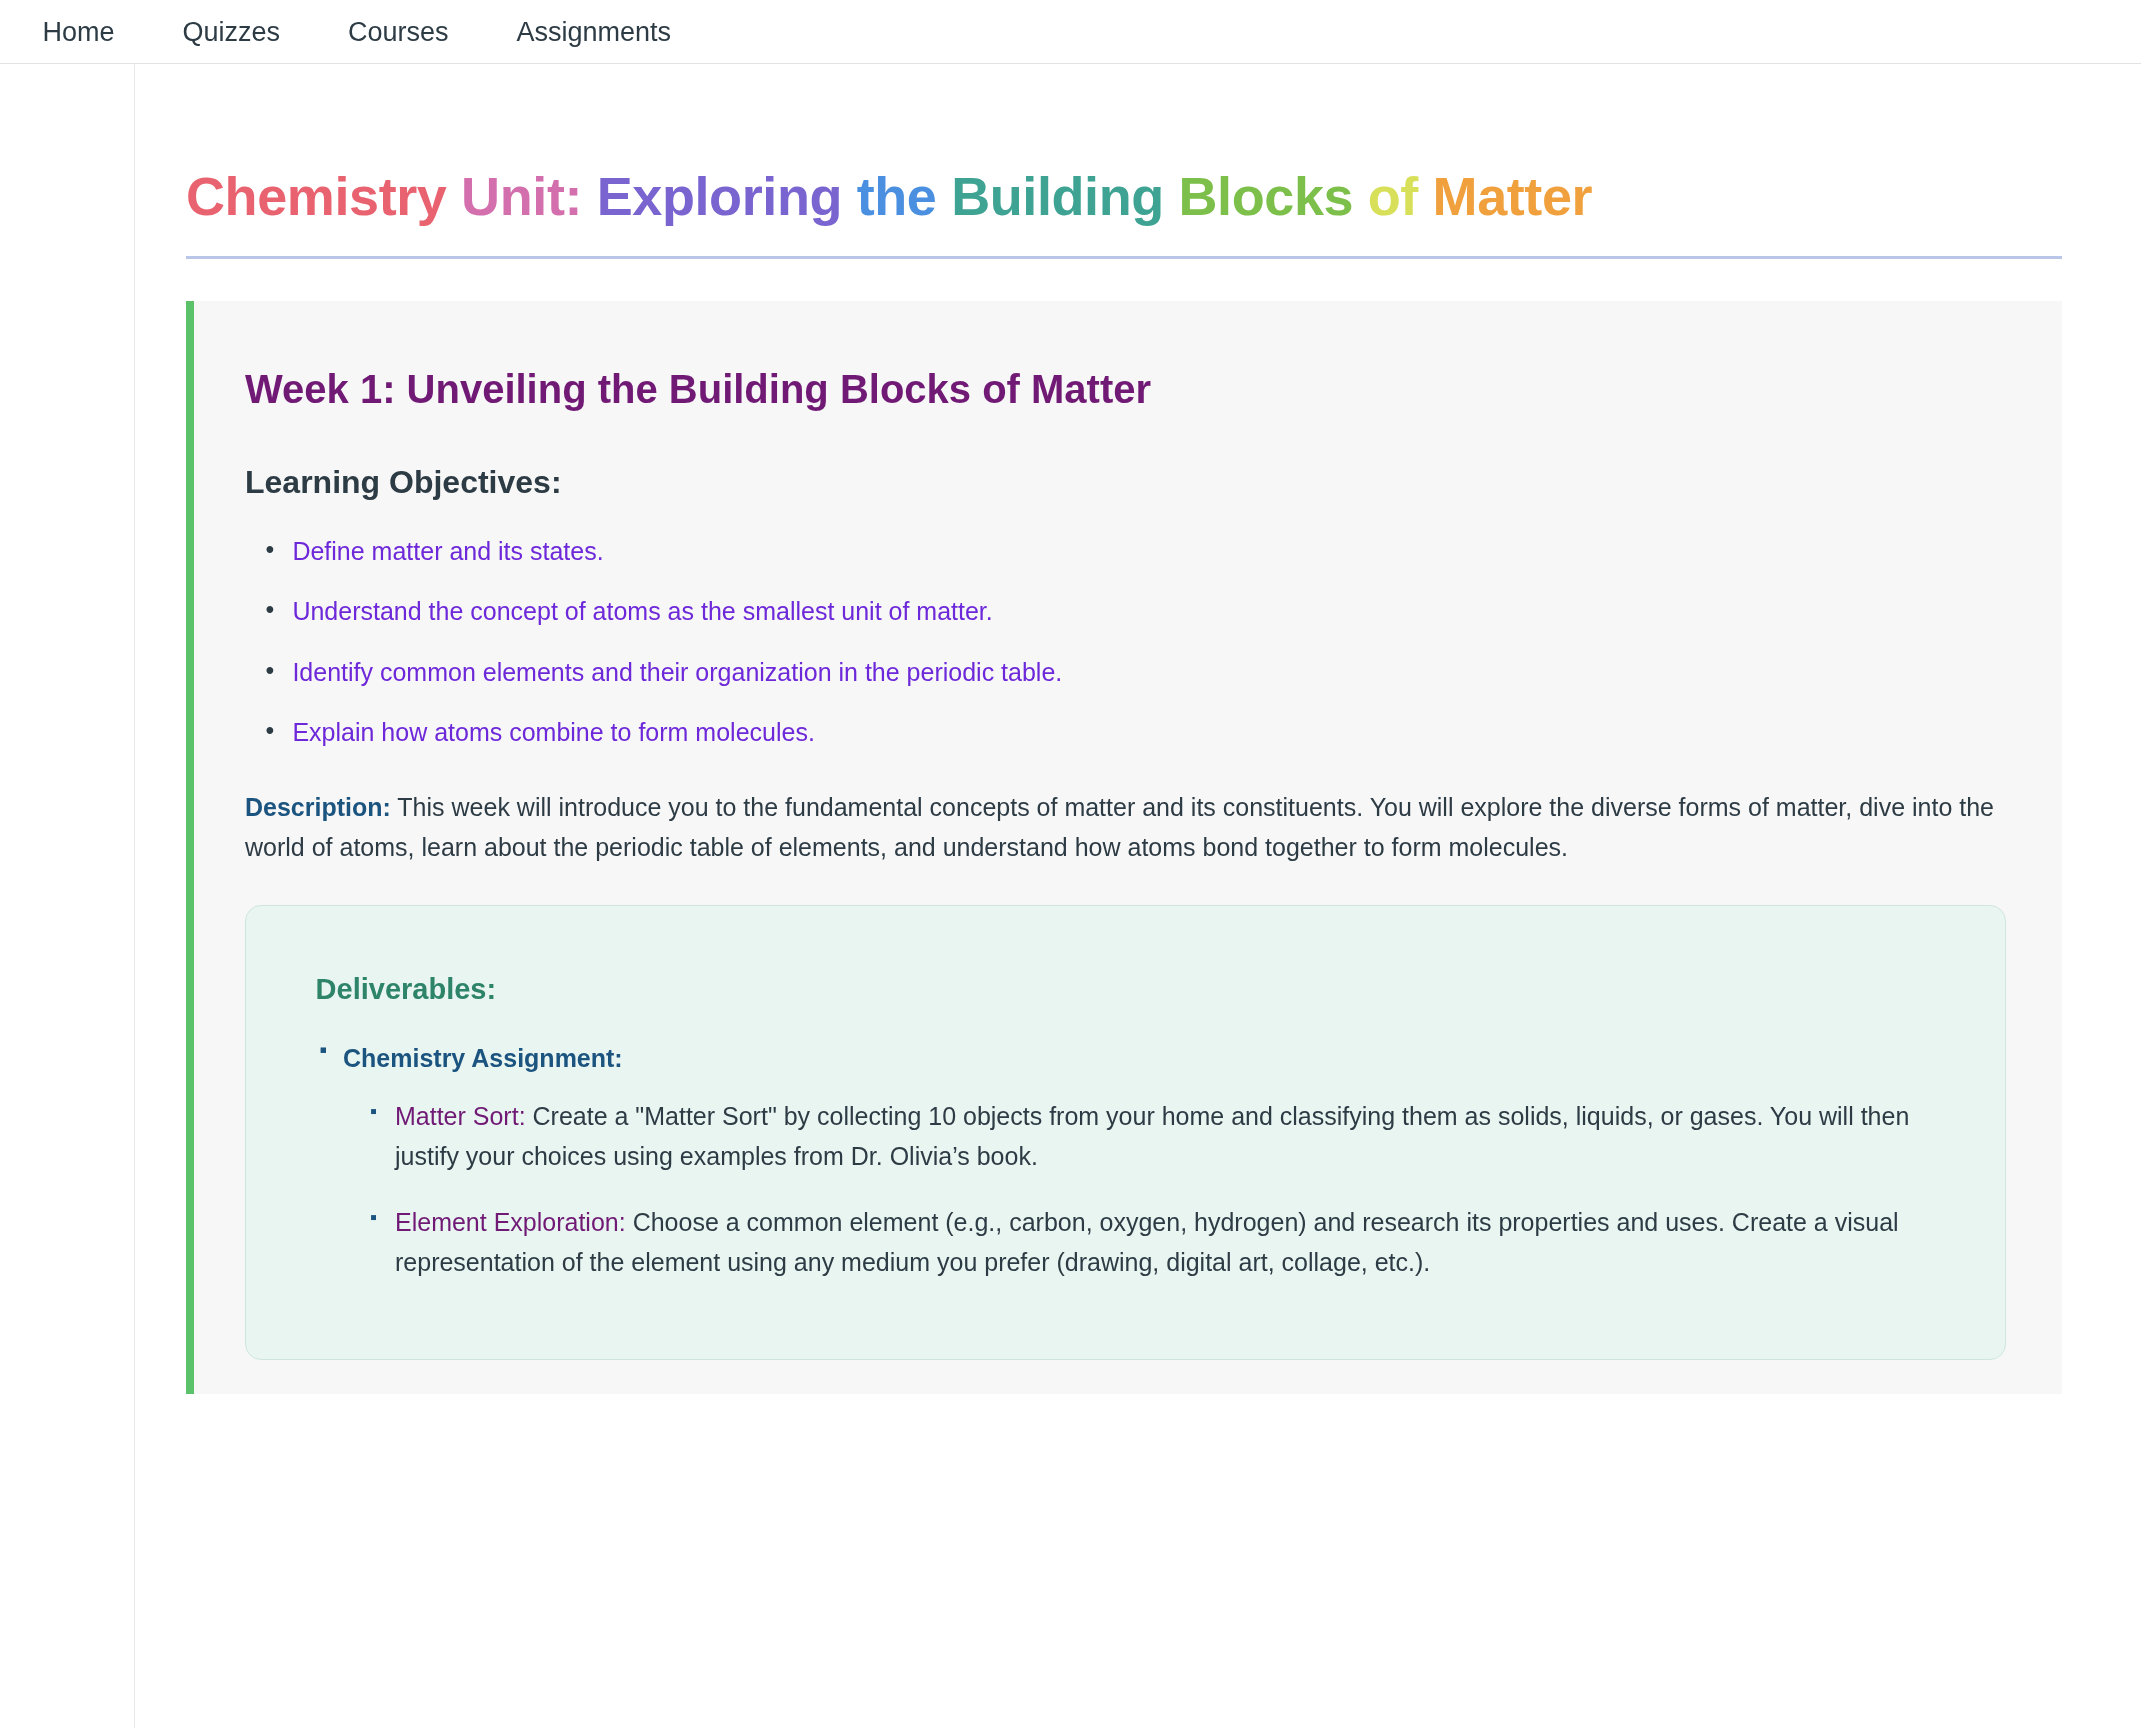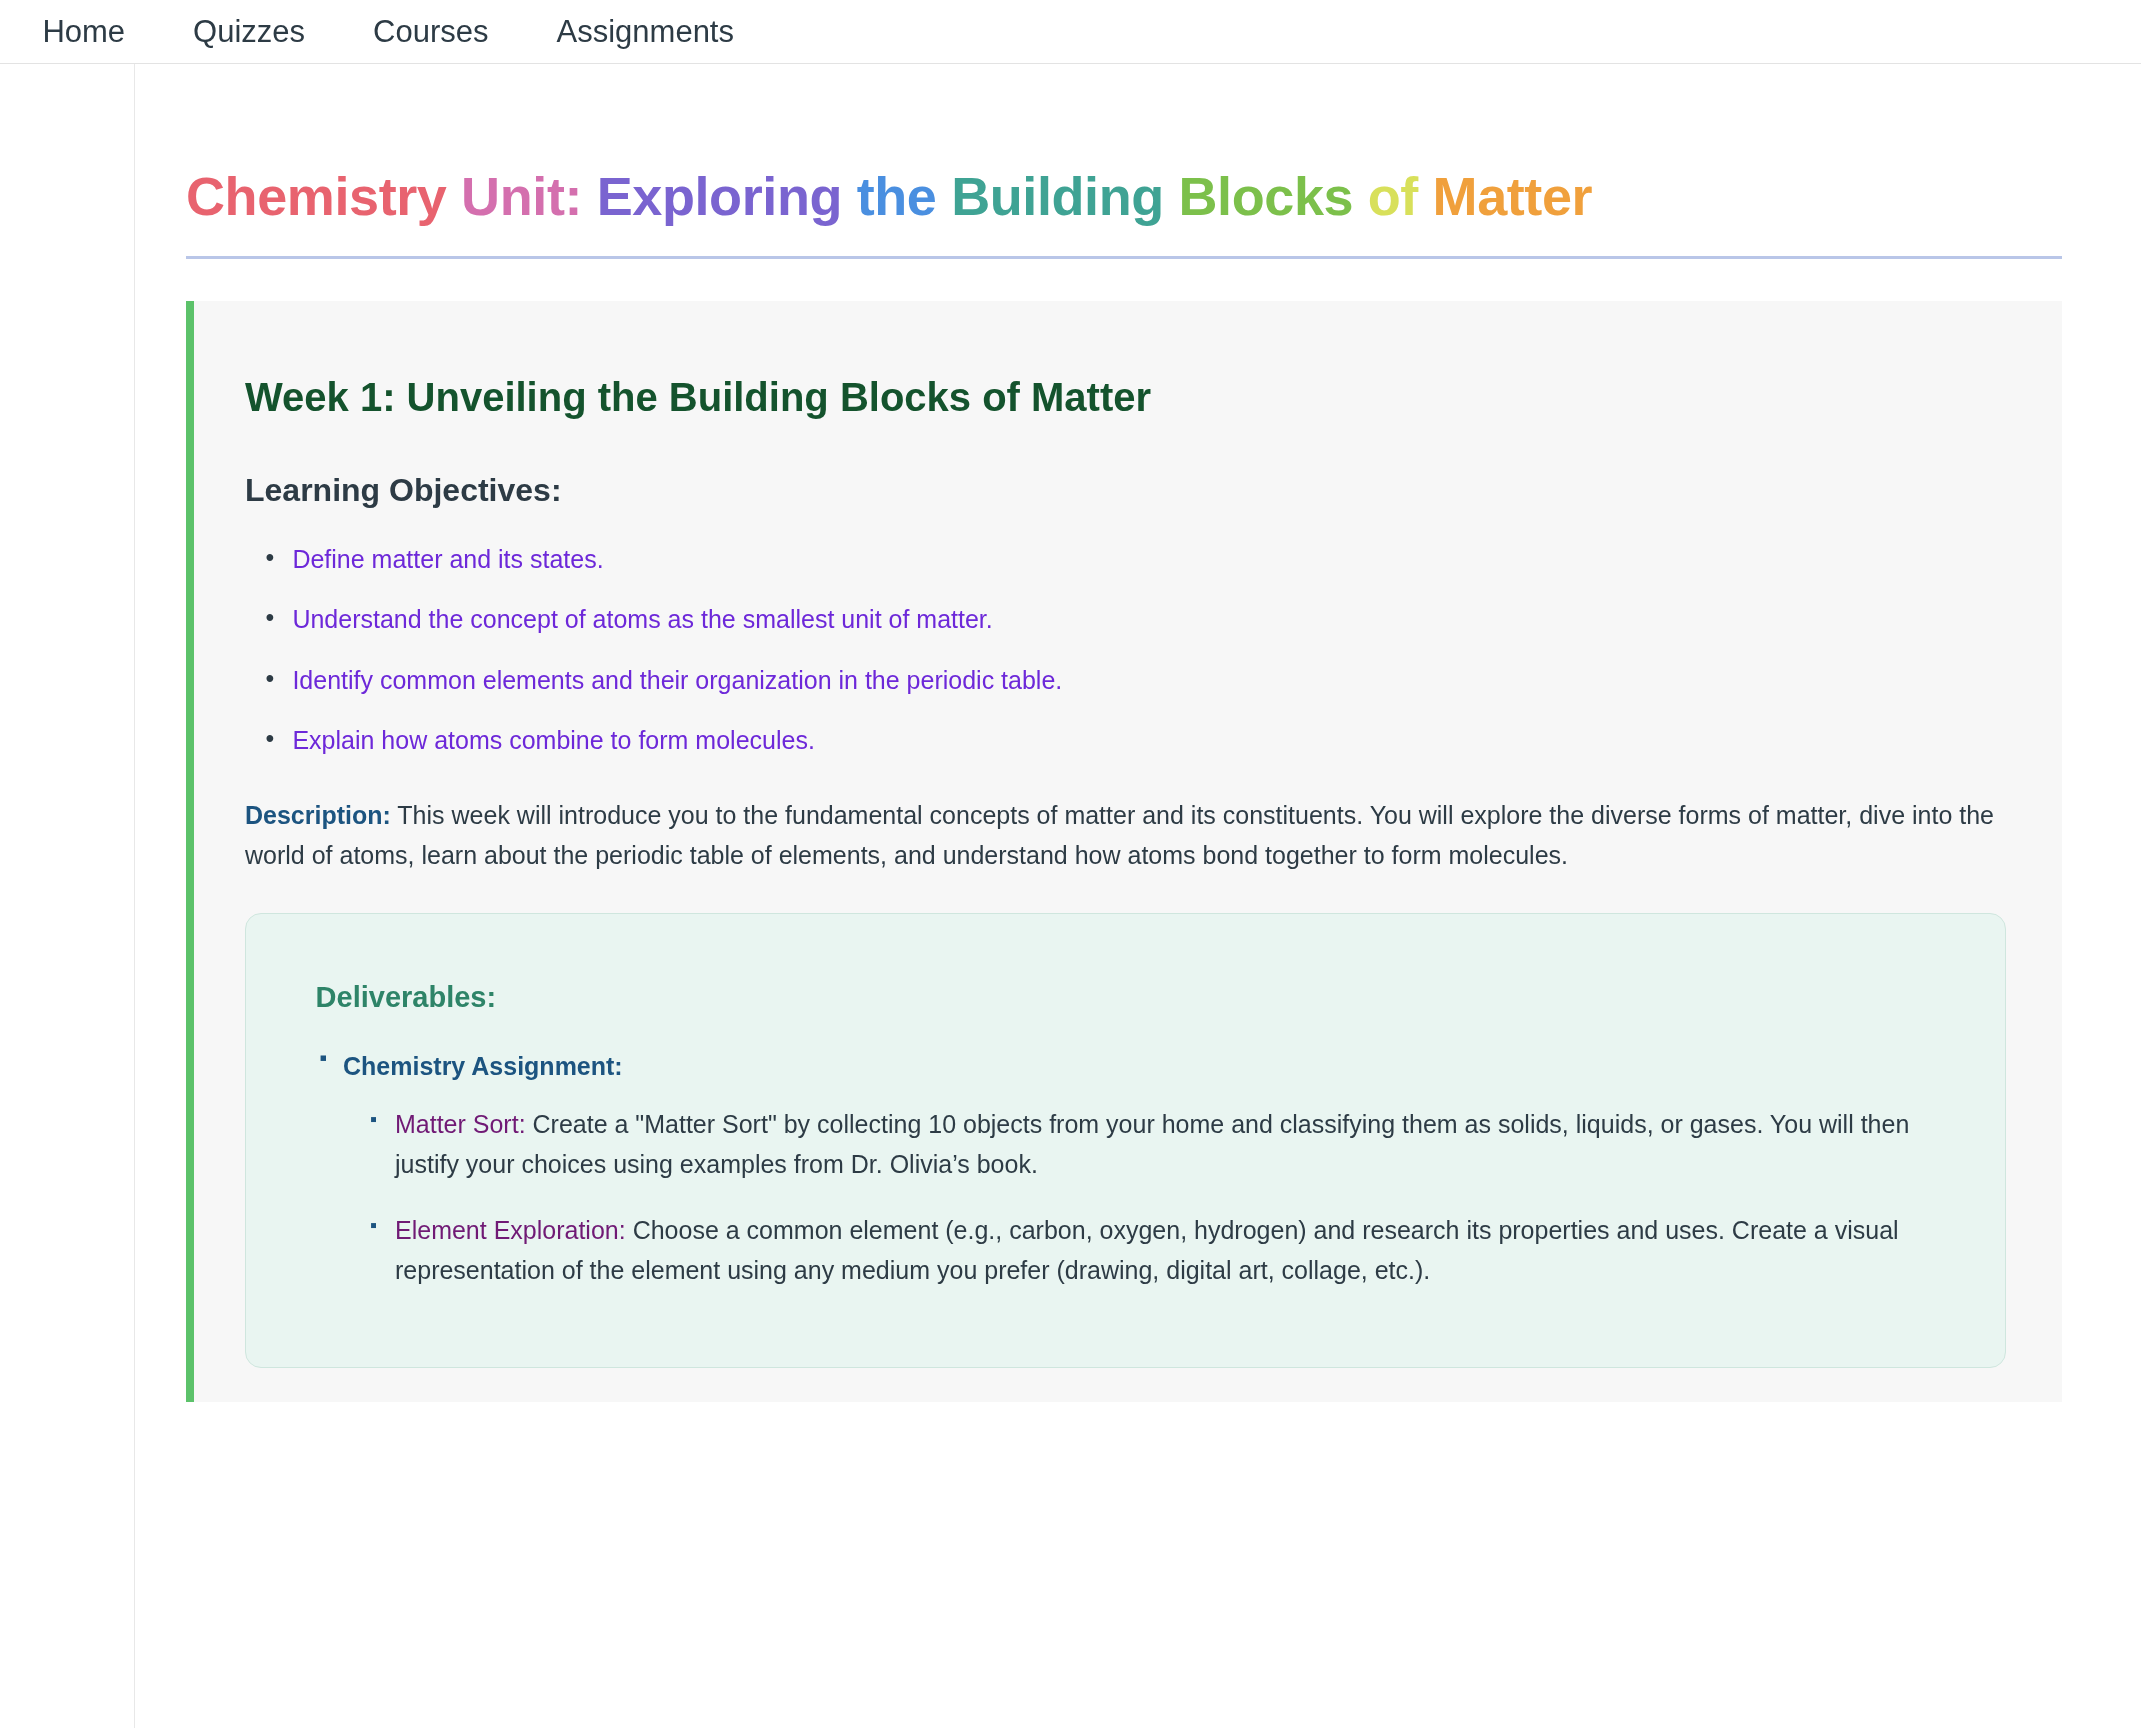--- a/index.html
+++ b/index.html
@@ -18,21 +18,21 @@
   
   .topnav {
     height: 64px;
     display: flex;
     align-items: center;
     padding-left: 8.4px;
     border-bottom: 0.8px solid #e3e3e3;
     background: #ffffff;
   }
   .nav-item {
-    font-size: 31px;
+    font-size: 27px;
     color: #2d3b45;
     padding: 0 34px;
     line-height: 64px;
     white-space: nowrap;
     cursor: pointer;
   }
 
   
   .page-frame {
     display: flex;
@@ -71,22 +71,22 @@
   .week-card {
     margin-top: 42px;
     background: #f7f7f7;
     border-left: 8.4px solid #5cc26a;
     padding: 51px 56px 34px 51px;
     min-height: 843px;
   }
   .week-heading {
     font-size: 40px;
     font-weight: bold;
-    color: #14532d;
-    margin: 23px 0 0 0;
+    color: #701a75;
+    margin: 15px 0 0 0;
   }
   .sub-heading {
     font-size: 32px;
     font-weight: bold;
     color: #2d3b45;
     margin: 52px 0 0 0;
   }
   ul.objectives {
     margin: 32px 0 0 0;
     padding-left: 44px;

